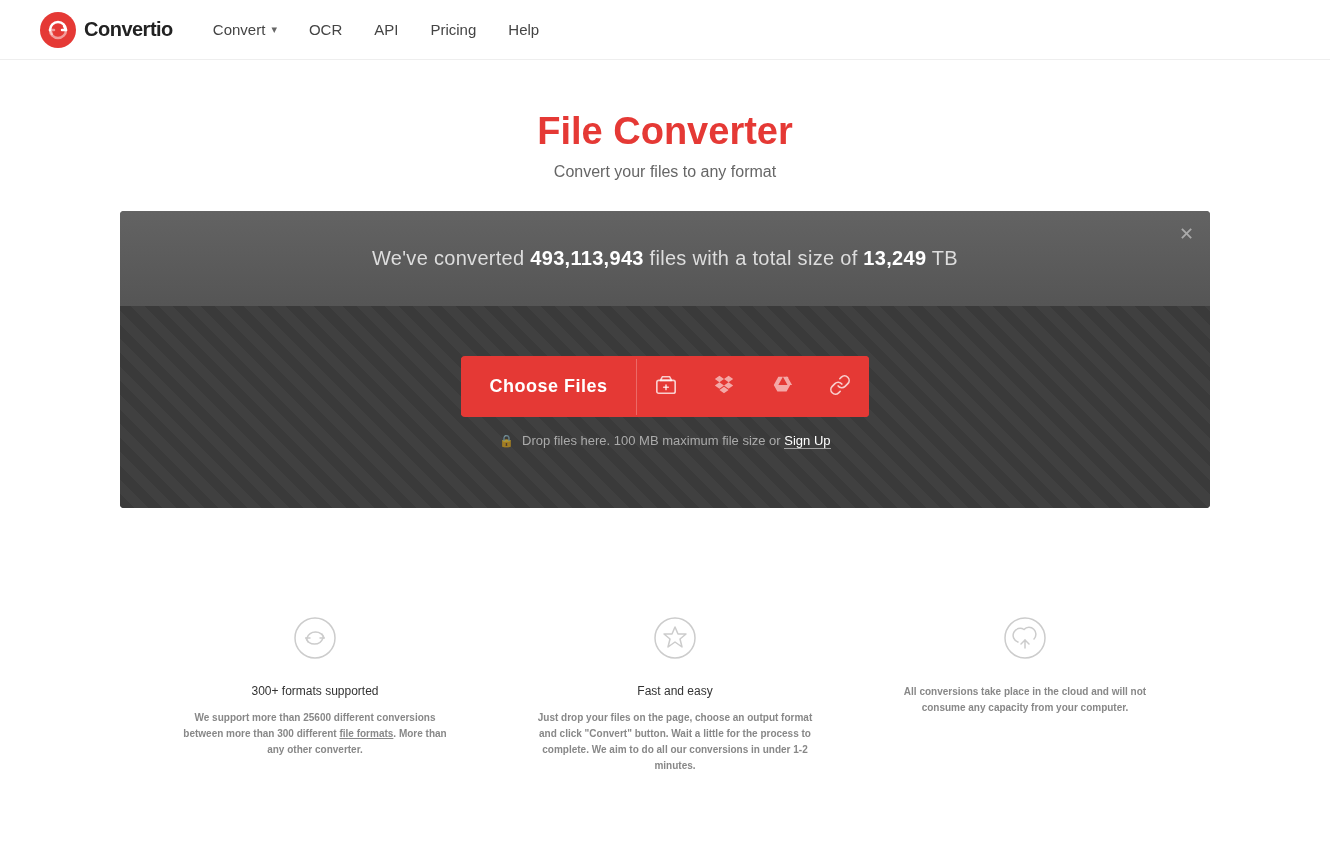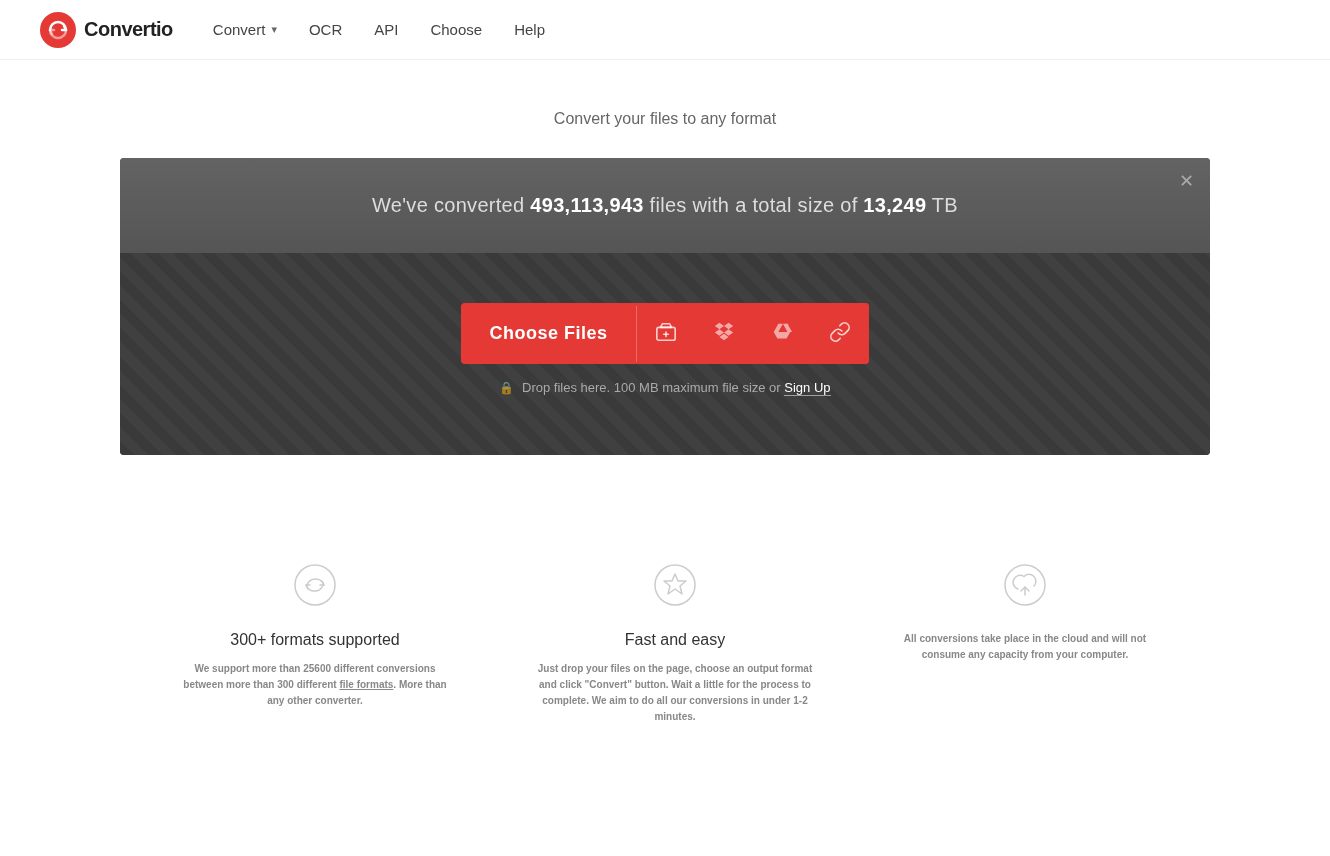--- a/index.html
+++ b/index.html
@@ -199,21 +199,21 @@
       justify-content: center;
     }
     .feature-icon-wrap svg {
       width: 48px;
       height: 48px;
       stroke: #ccc;
       fill: none;
       stroke-width: 1.5;
     }
     .feature-title {
-      font-size: 16px;
+      font-size: 12px;
       font-weight: 500;
       color: #333;
       margin-bottom: 12px;
     }
     .feature-desc {
       font-size: 10px;
       color: #888;
       line-height: 1.6;
       font-weight: bold;
     }
@@ -244,29 +244,30 @@
         <span class="chevron-icon">▾</span>
       </a>
     </li>
     <li>
       <a href="#">OCR</a>
     </li>
     <li>
       <a href="#">API</a>
     </li>
     <li>
-      <a href="#">Choose</a>
+      <a href="#">Pricing</a>
     </li>
     <li>
       <a href="#">Help</a>
     </li>
   </ul>
 </nav>
 
 <section class="hero">
+  <h1 class="hero-title">File Converter</h1>
   <p class="hero-subtitle">Convert your files to any format</p>
 </section>
 
 <div class="converter-box">
 
   <button class="close-btn">✕</button>
 
   <div class="stats-bar">
     <p class="stats-text">
       <span>We've converted </span><strong>493,113,943</strong><span> files with a total size of </span><strong>13,249</strong><span> TB</span>

